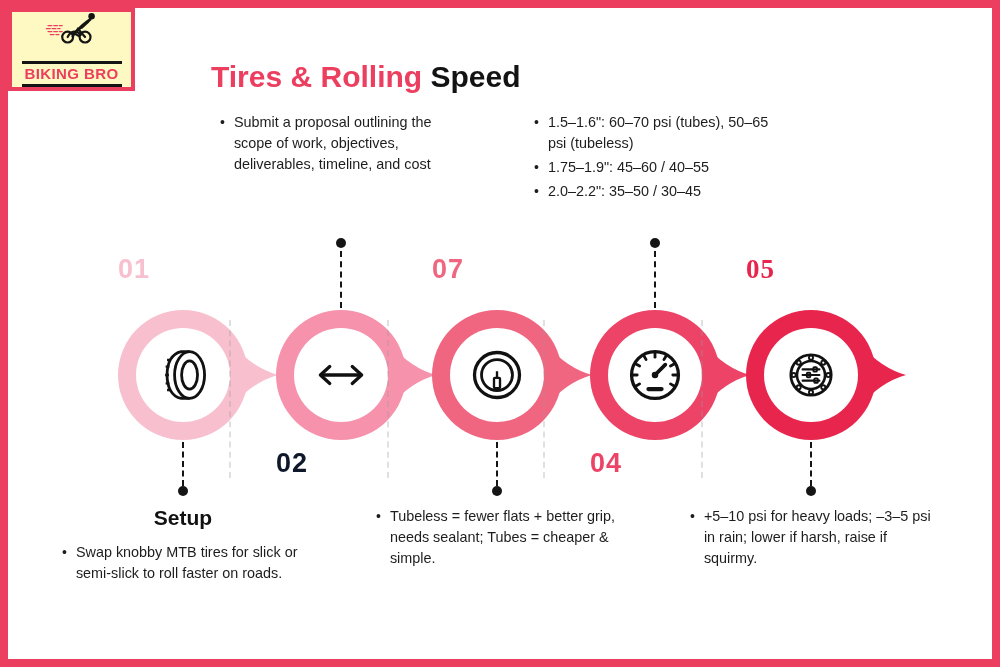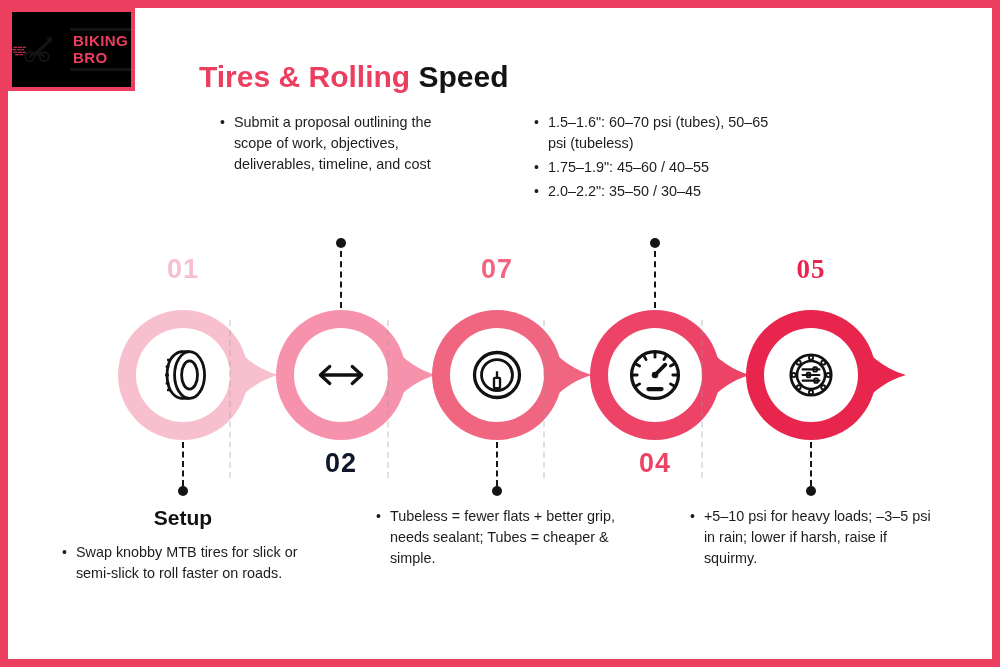--- a/index.html
+++ b/index.html
@@ -5,42 +5,42 @@
   html,body{margin:0;padding:0;background:#fff;}
   .canvas{
     position:relative;width:1000px;height:667px;background:#ffffff;overflow:hidden;
     font-family:"Liberation Sans", sans-serif;color:#1c1c1c;
   }
   .frame{position:absolute;inset:0;border:8px solid #EC3E5F;pointer-events:none;z-index:20;}
 
   
   .logo-box{
     position:absolute;left:8px;top:8px;width:127px;height:83px;box-sizing:border-box;
-    border:4px solid #EC3E5F;background:#000000;z-index:21;
-    display:flex;flex-direction:row;align-items:center;justify-content:center;gap:15px;
+    border:4px solid #EC3E5F;background:#fef9c3;z-index:21;
+    display:flex;flex-direction:column;align-items:center;justify-content:center;gap:15px;
   }
   .brand{
     font-size:15px;font-weight:800;letter-spacing:.4px;color:#EC3E5F;
     border-top:3px solid #141414;border-bottom:3px solid #141414;padding:1px 3px 2px;line-height:1.15;
   }
 
   
-  .title{position:absolute;left:199px;top:40px;font-size:30px;font-weight:800;color:#131313;white-space:nowrap;z-index:5;text-align:center;}
+  .title{position:absolute;left:211px;top:40px;font-size:30px;font-weight:800;color:#131313;white-space:nowrap;z-index:5;text-align:center;}
   .title .accent{color:#EC3E5F;}
 
   
   .g1{--cx:183px}.g2{--cx:341px}.g3{--cx:497px}.g4{--cx:655px}.g5{--cx:811px}
   .circle{
     position:absolute;top:310px;left:calc(var(--cx) - 65px);width:130px;height:130px;border-radius:50%;
     display:flex;align-items:center;justify-content:center;z-index:2;
   }
   .inner{width:94px;height:94px;border-radius:50%;background:#fff;display:flex;align-items:center;justify-content:center;}
   .pointer{position:absolute;top:344px;left:calc(var(--cx) + 50px);z-index:1;}
   .num{
-    position:absolute;left:calc(var(--cx) - 65px);width:130px;text-align:center;
+    position:absolute;left:calc(var(--cx) - 65px);width:130px;text-align:left;
     font-size:27px;font-weight:800;letter-spacing:1px;z-index:3;
   }
   .num-top{top:254px}.num-bottom{top:448px}
   .conn{position:absolute;left:calc(var(--cx) - 1px);width:0;border-left:2.5px dashed #151515;z-index:1;}
   .conn-down{top:442px;height:44px}.conn-up{top:251px;height:57px}
   .enddot{position:absolute;left:calc(var(--cx) - 5px);width:10px;height:10px;border-radius:50%;background:#151515;z-index:3;}
   .dot-down{top:486px}.dot-up{top:238px}
   .ghost{position:absolute;left:calc(var(--cx) + 46px);top:320px;height:158px;width:0;border-left:2px dashed #9a9a9a;opacity:.3;z-index:3;}
 
   

